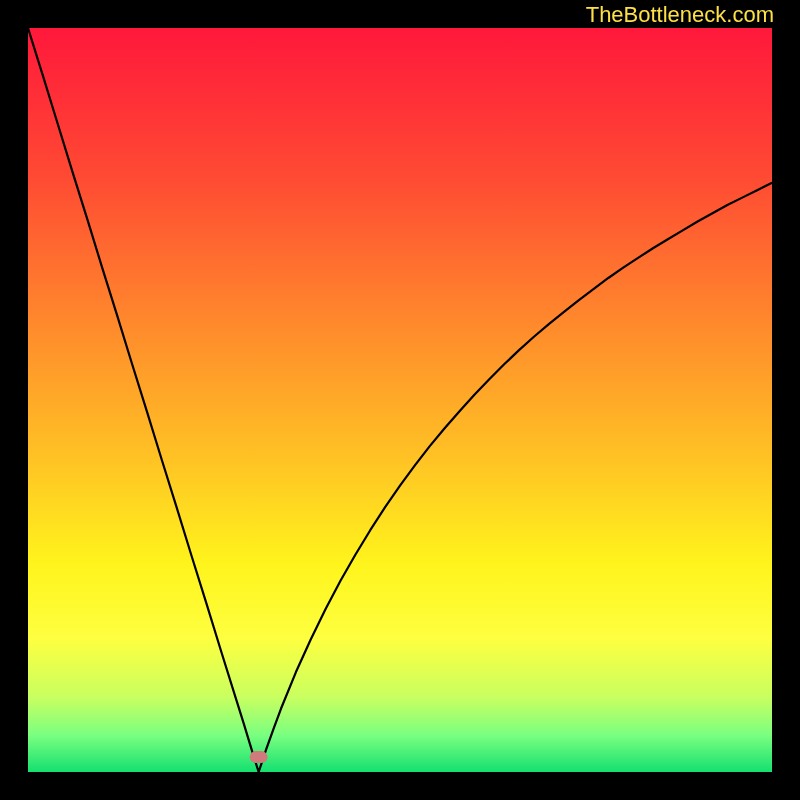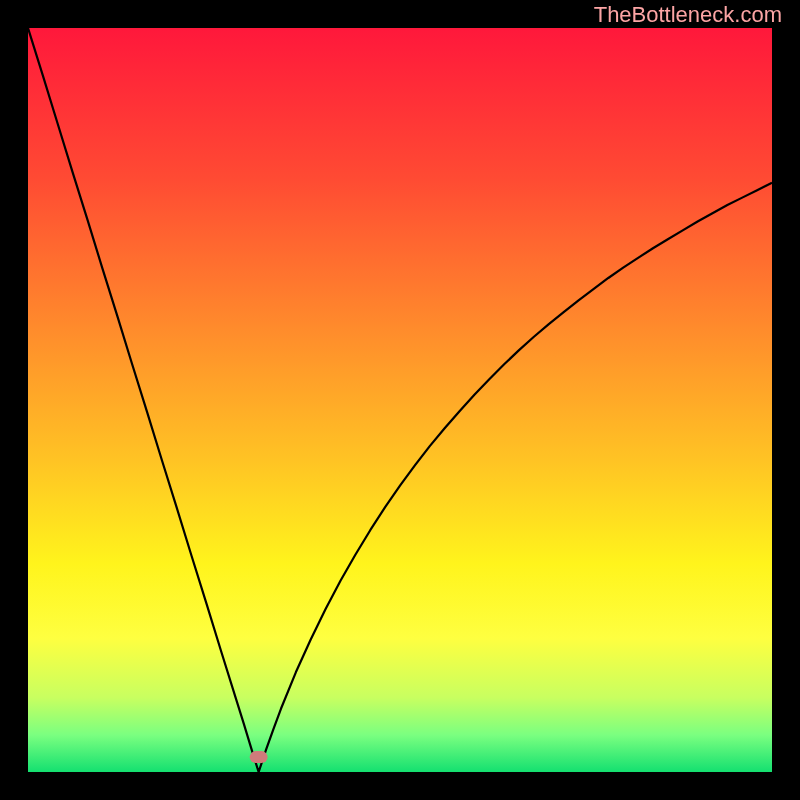--- a/index.html
+++ b/index.html
@@ -13,22 +13,22 @@
   }
   .frame {
     position: relative;
     width: 800px;
     height: 800px;
     background: #000;
   }
   .watermark {
     position: absolute;
     top: 2px;
-    right: 18px;
-    color: #fca5a5;
+    right: 26px;
+    color: #fde047;
     font-size: 22px;
     font-weight: 500;
     z-index: 10;
     user-select: none;
   }
   .plot {
     position: absolute;
     left: 28px;
     top: 28px;
     width: 744px;

